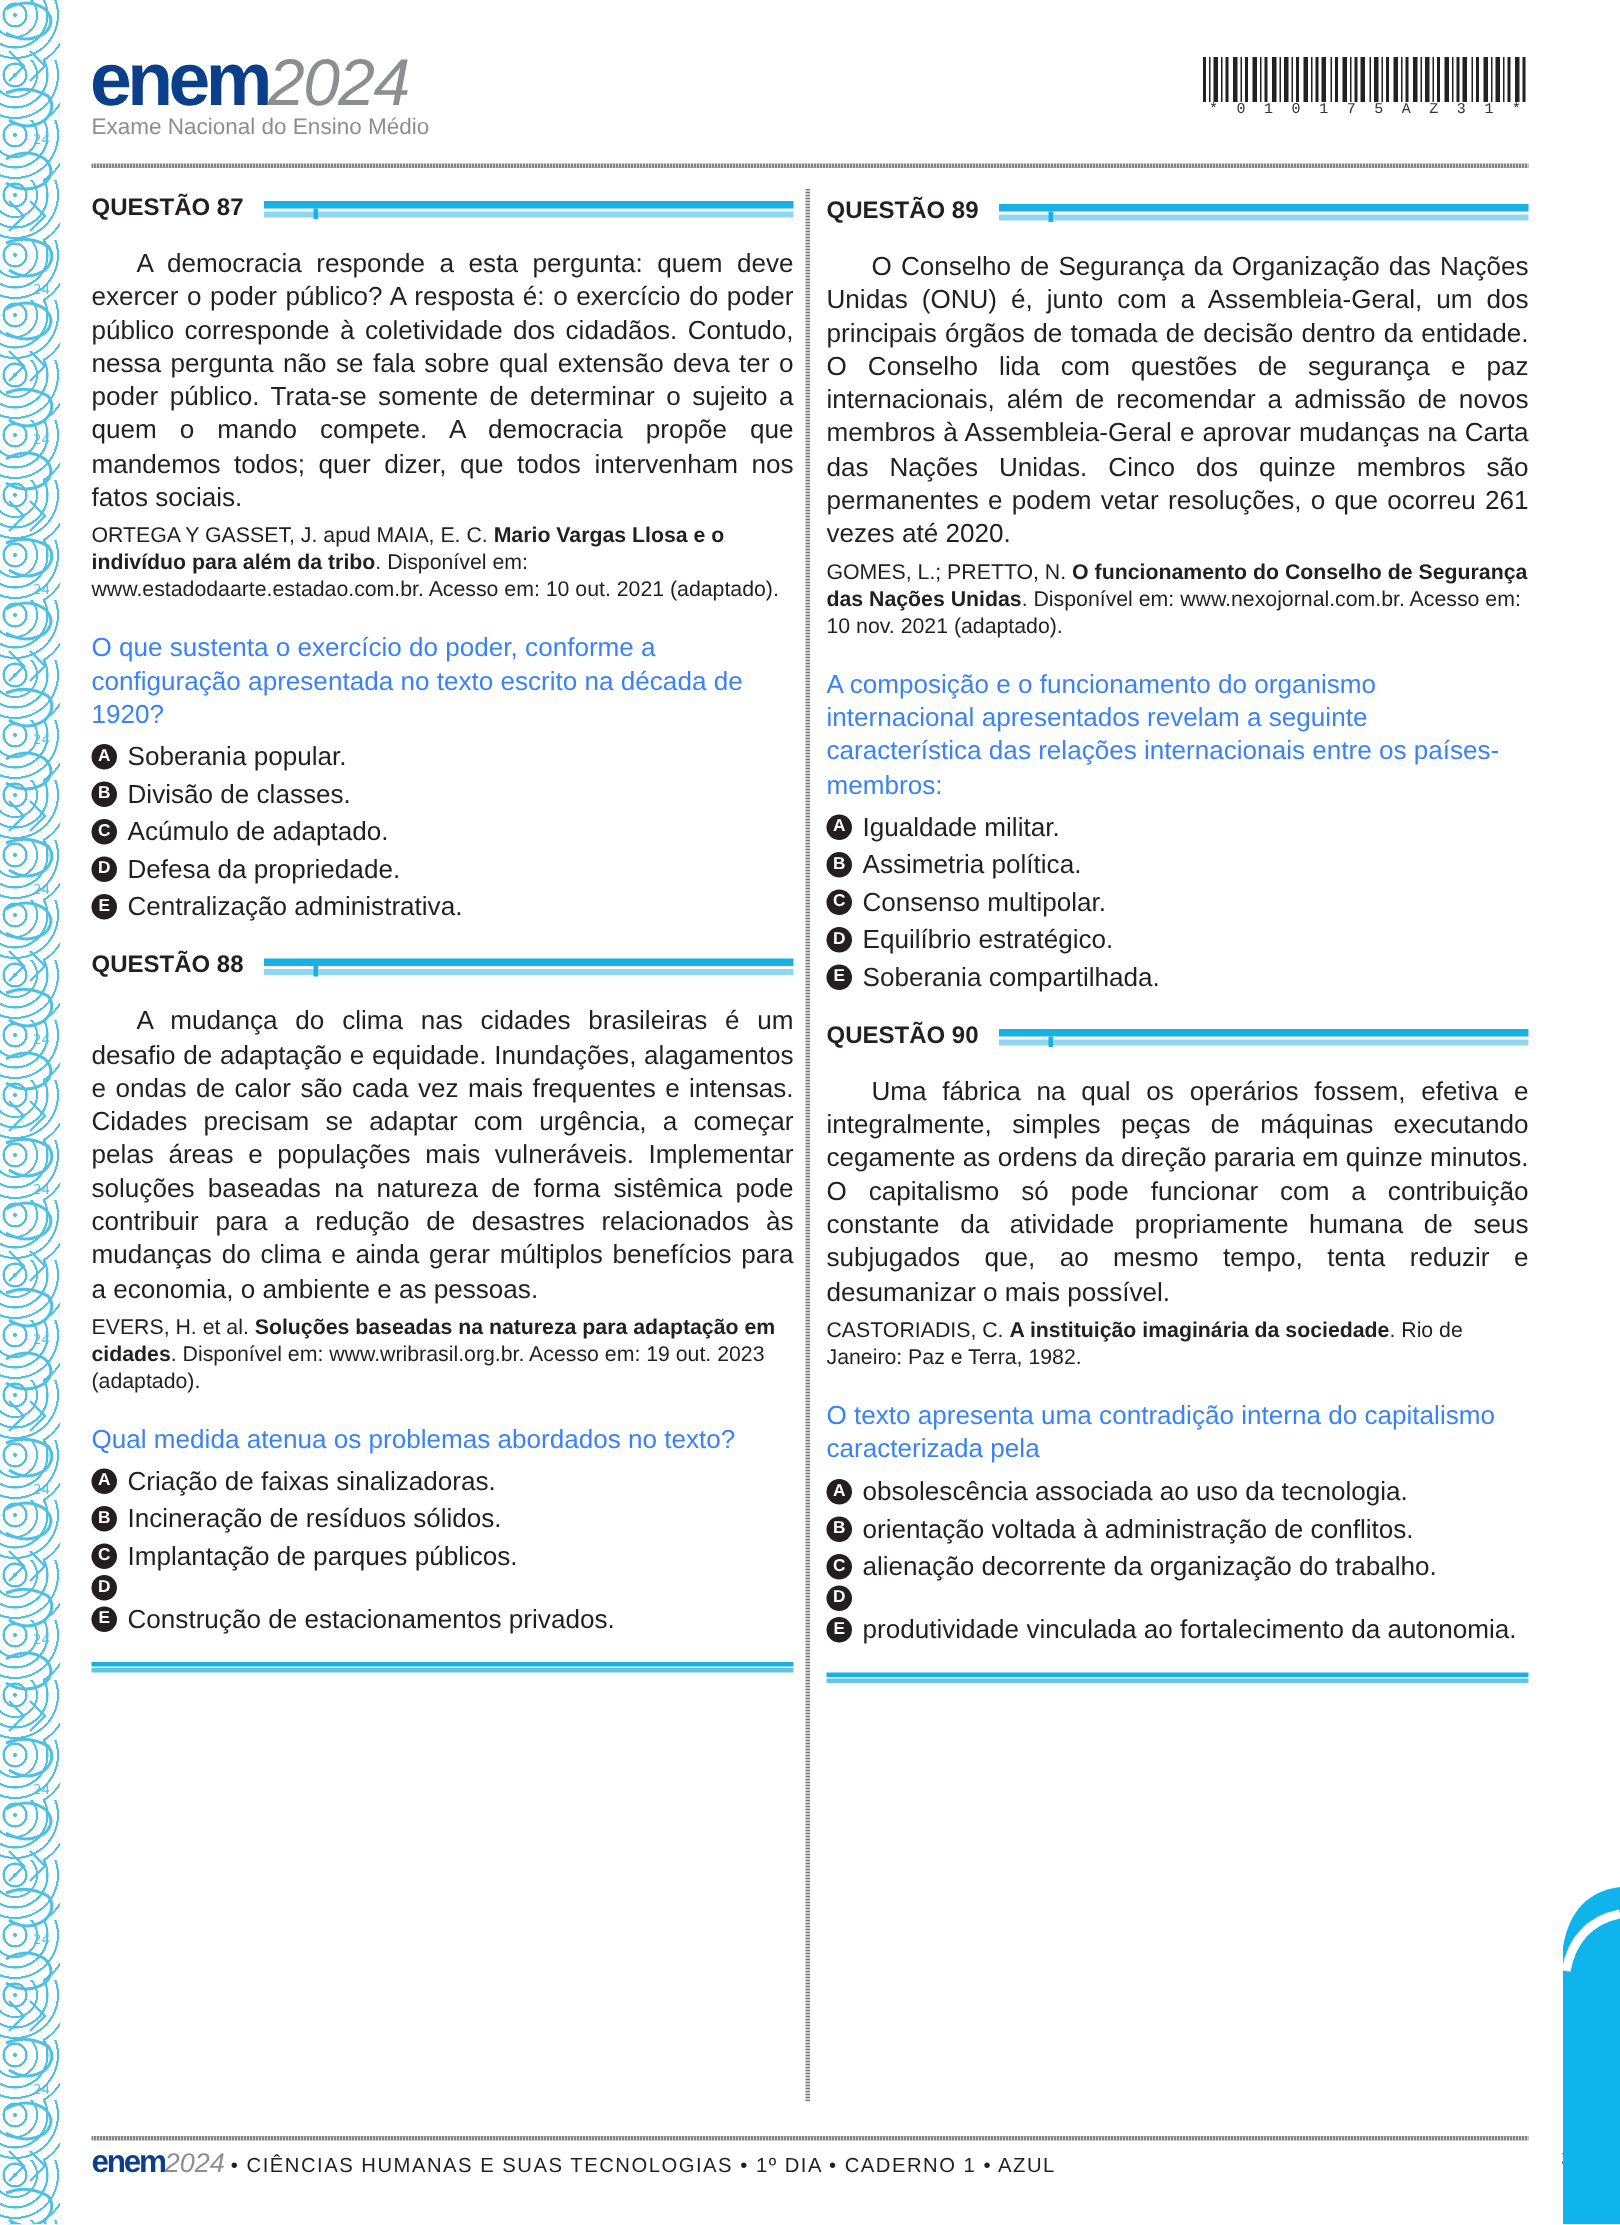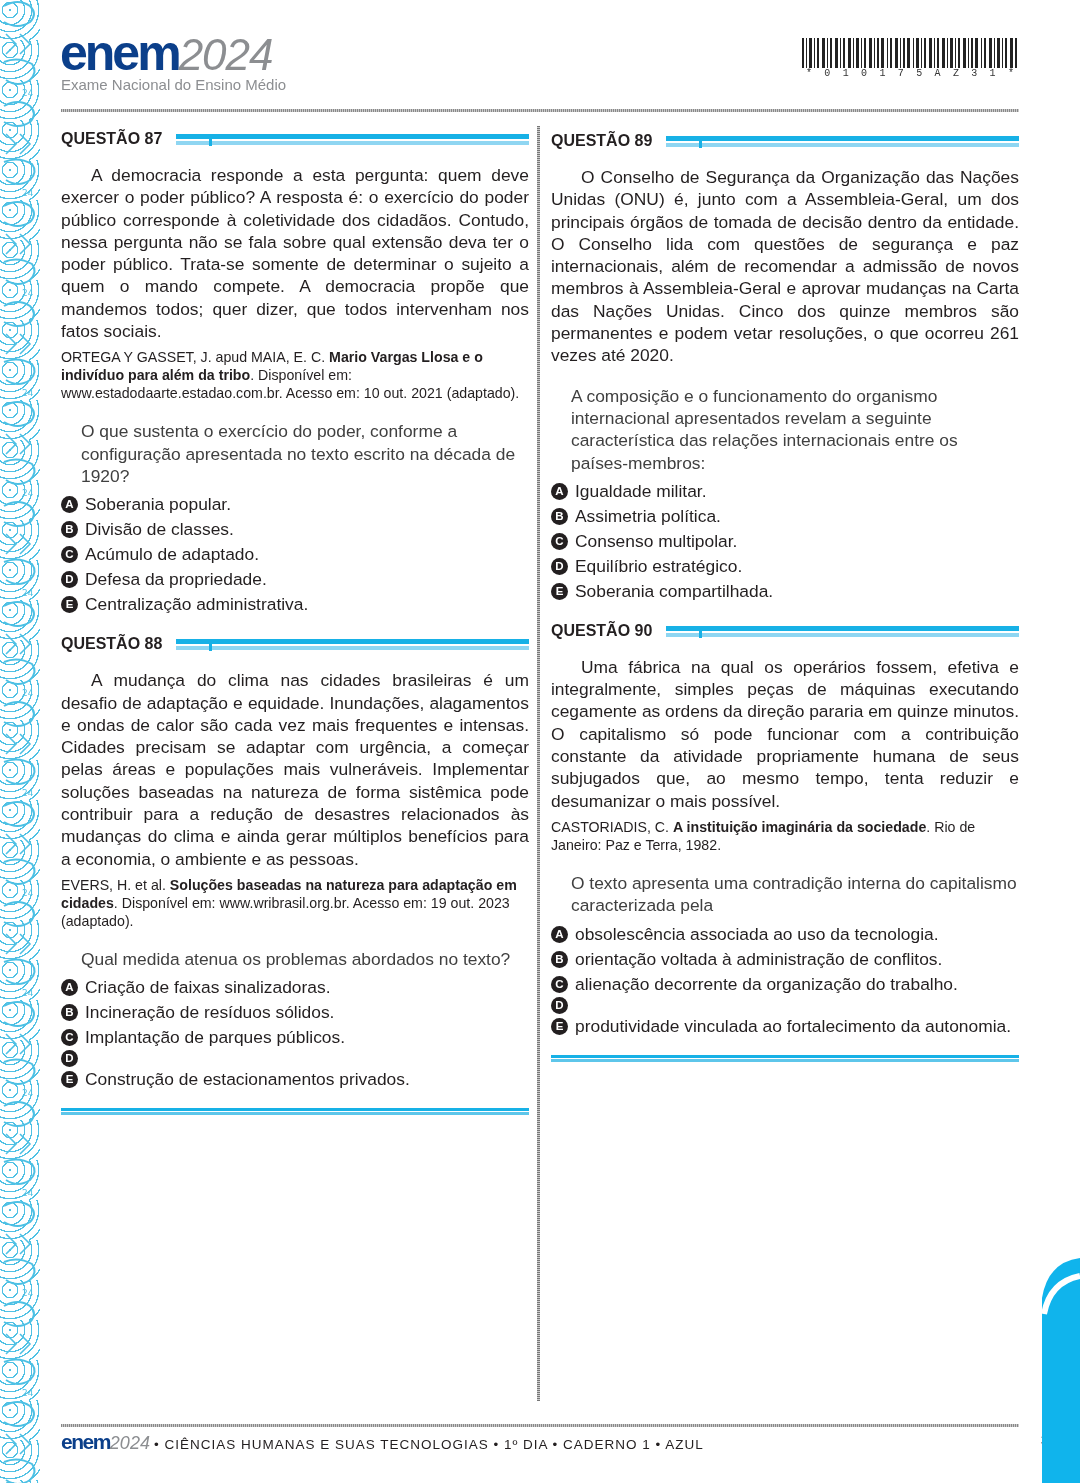--- a/index.html
+++ b/index.html
@@ -36,21 +36,21 @@
   .q-title { display: flex; align-items: center; height: 26px; margin-bottom: 12px; }
   .q-title span { font-weight: 700; font-size: 16px; white-space: nowrap; color: #231f20; }
   .q-bars { position: relative; flex: 1; height: 14px; margin-left: 14px; }
   .q-bars .b1 { position: absolute; left: 0; right: 0; top: 2px; height: 5px; background: #17b1e6; }
   .q-bars .b2 { position: absolute; left: 0; right: 0; top: 9px; height: 4px; background: #8fd6f2; }
   .q-bars .tick { position: absolute; left: 33px; top: 7px; width: 3px; height: 7px; background: #17b1e6; }
 
   .para { font-size: 17.4px; line-height: 22.3px; text-align: justify; text-indent: 30px; color: #231f20; }
   .src { font-size: 14.2px; line-height: 18px; text-align: left; margin-top: 6px; color: #231f20; }
   .src b { font-weight: 700; }
-  .stem { font-size: 17.4px; line-height: 22.3px; margin-top: 18px; color: #404040; margin-left: 20px; }
+  .stem { font-size: 17.4px; line-height: 22.3px; margin-top: 18px; color: #3b82f6; }
   .opts { margin-top: 5px; list-style: none; }
   .opts li { display: flex; align-items: center; font-size: 17.4px; line-height: 25px; }
   .badge { width: 17px; height: 17px; border-radius: 50%; background: #231f20; color: #fff; font-size: 11.5px; font-weight: 700; display: inline-flex; align-items: center; justify-content: center; margin-right: 7px; flex-shrink: 0; }
 
   .end-rule { position: relative; height: 7px; margin-top: 16px; }
   .end-rule .l1 { position: absolute; left: 0; right: 0; top: 0; height: 3px; background: #17b1e6; }
   .end-rule .l2 { position: absolute; left: 0; right: 0; top: 4px; height: 3px; background: #5ec6ea; }
 
   
   .footer { position: absolute; left: 61px; top: 1430px; display: flex; align-items: baseline; white-space: nowrap; }
@@ -243,20 +243,23 @@
   <section>
     <div class="q-title">
       <span>QUESTÃO 89</span>
       <div class="q-bars">
           <div class="b1"></div>
           <div class="b2"></div>
           <div class="tick"></div>
         </div>
     </div>
     <p class="para">O Conselho de Segurança da Organização das Nações Unidas (ONU) é, junto com a Assembleia-Geral, um dos principais órgãos de tomada de decisão dentro da entidade. O Conselho lida com questões de segurança e paz internacionais, além de recomendar a admissão de novos membros à Assembleia-Geral e aprovar mudanças na Carta das Nações Unidas. Cinco dos quinze membros são permanentes e podem vetar resoluções, o que ocorreu 261 vezes até 2020.</p>
+    <p class="src">
+      <span>GOMES, L.; PRETTO, N. </span><b>O funcionamento do Conselho de Segurança das Nações Unidas</b><span>. Disponível em: www.nexojornal.com.br. Acesso em: 10 nov. 2021 (adaptado).</span>
+    </p>
     <p class="stem">A composição e o funcionamento do organismo internacional apresentados revelam a seguinte característica das relações internacionais entre os países-membros:</p>
     <ul class="opts">
       <li>
           <span class="badge">A</span>
           <span>Igualdade militar.</span>
         </li>
       <li>
           <span class="badge">B</span>
           <span>Assimetria política.</span>
         </li>

